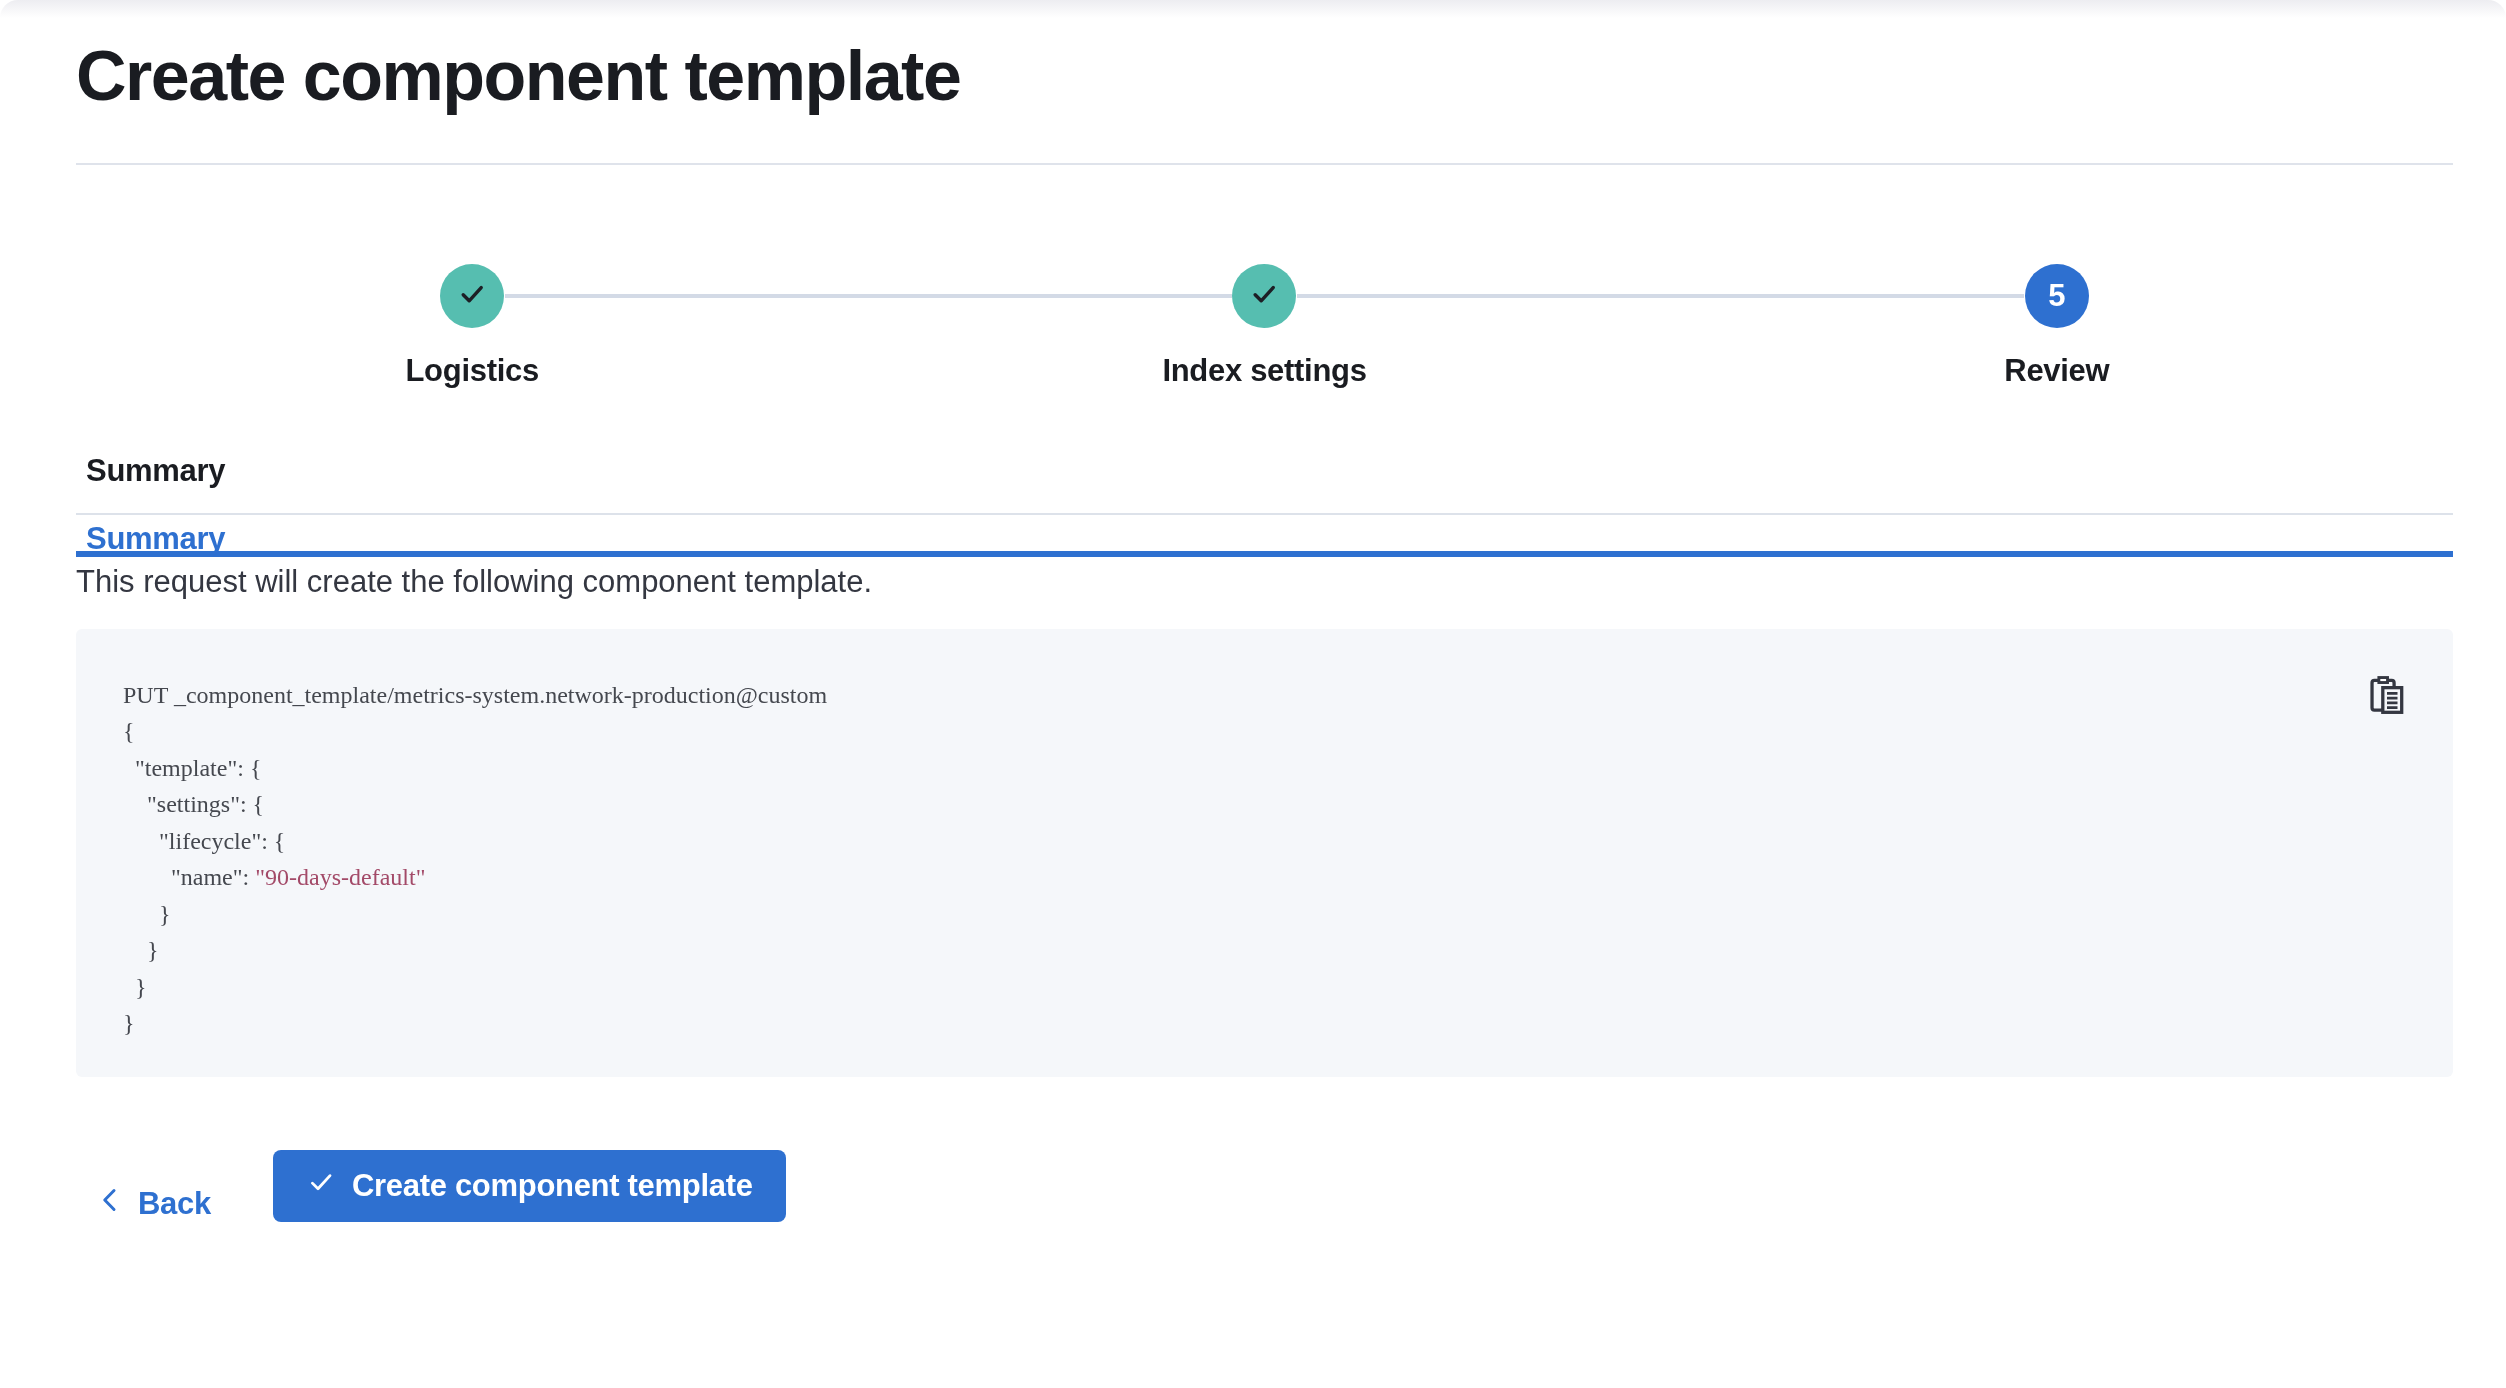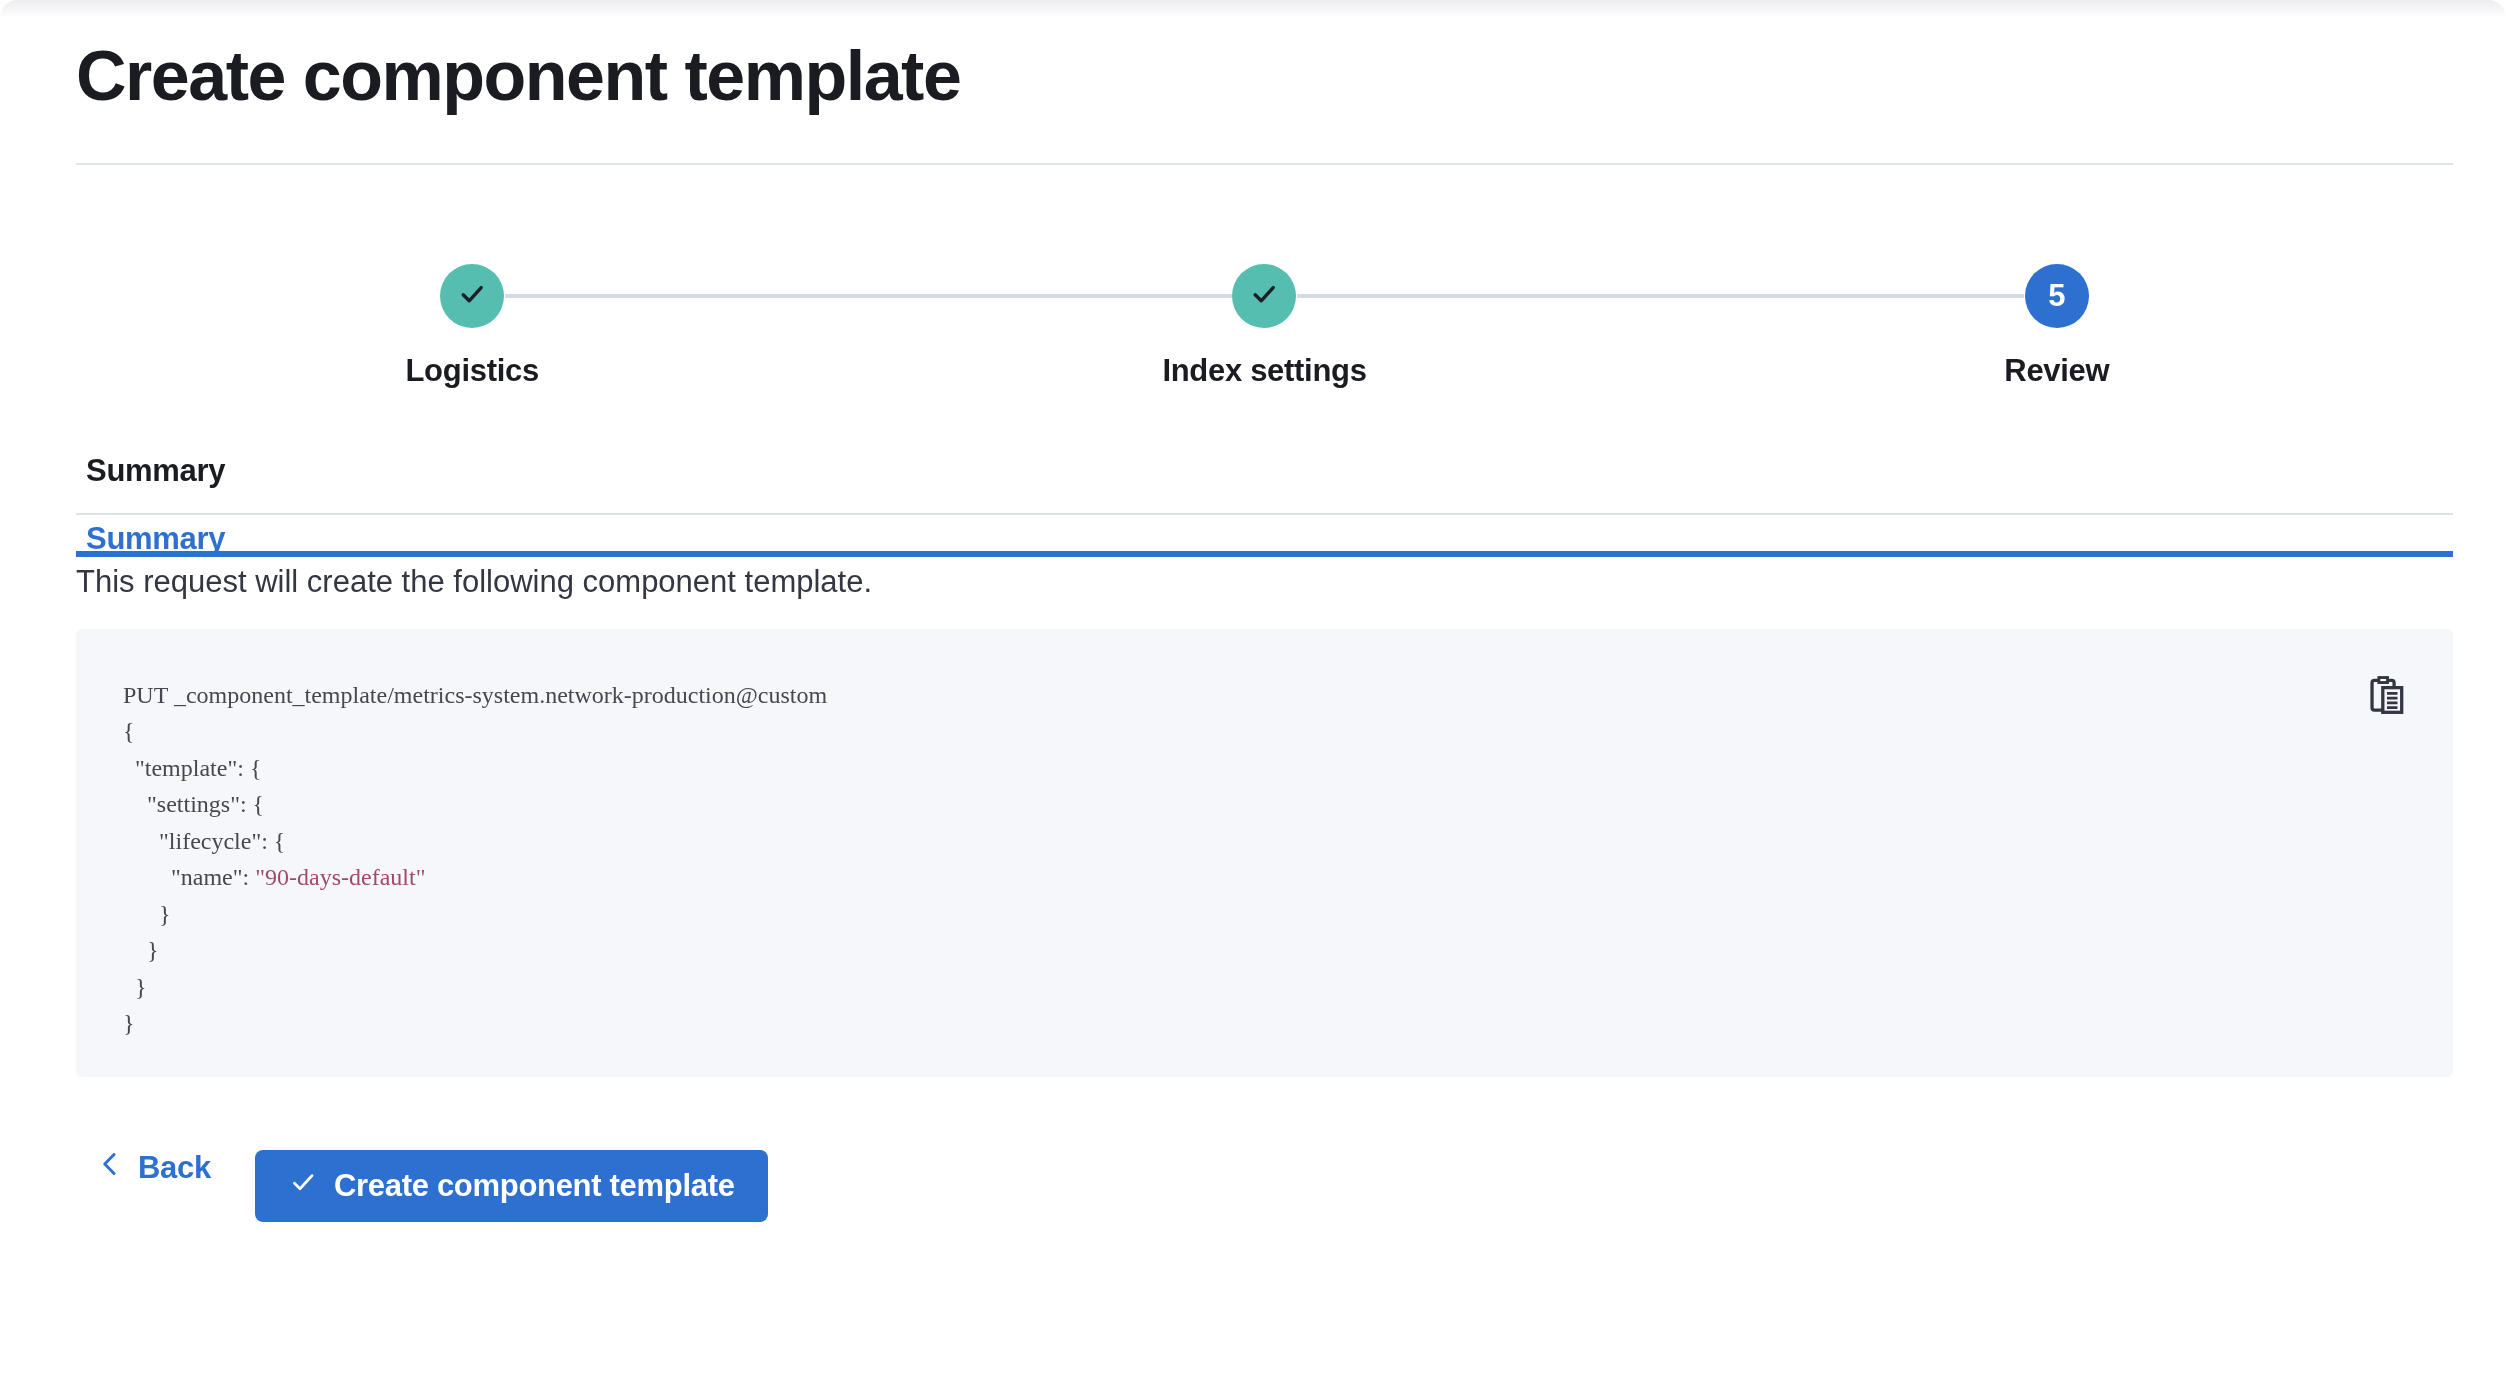--- a/index.html
+++ b/index.html
@@ -155,22 +155,22 @@
     width:48px;height:48px;
     background:transparent;
     border:none;
     cursor:pointer;
     display:flex;align-items:center;justify-content:center;
   }
   
   .footer{
     margin-top:73px;
     display:flex;
-    align-items:flex-start;
-    gap:44px;
+    align-items:flex-end;
+    gap:62px;
   }
   .back-link{
     margin-left:20px;
     display:flex;
     align-items:center;
     gap:14px;
     color:var(--primary);
     font-size:31px;
     font-weight:700;
     text-decoration:none;

